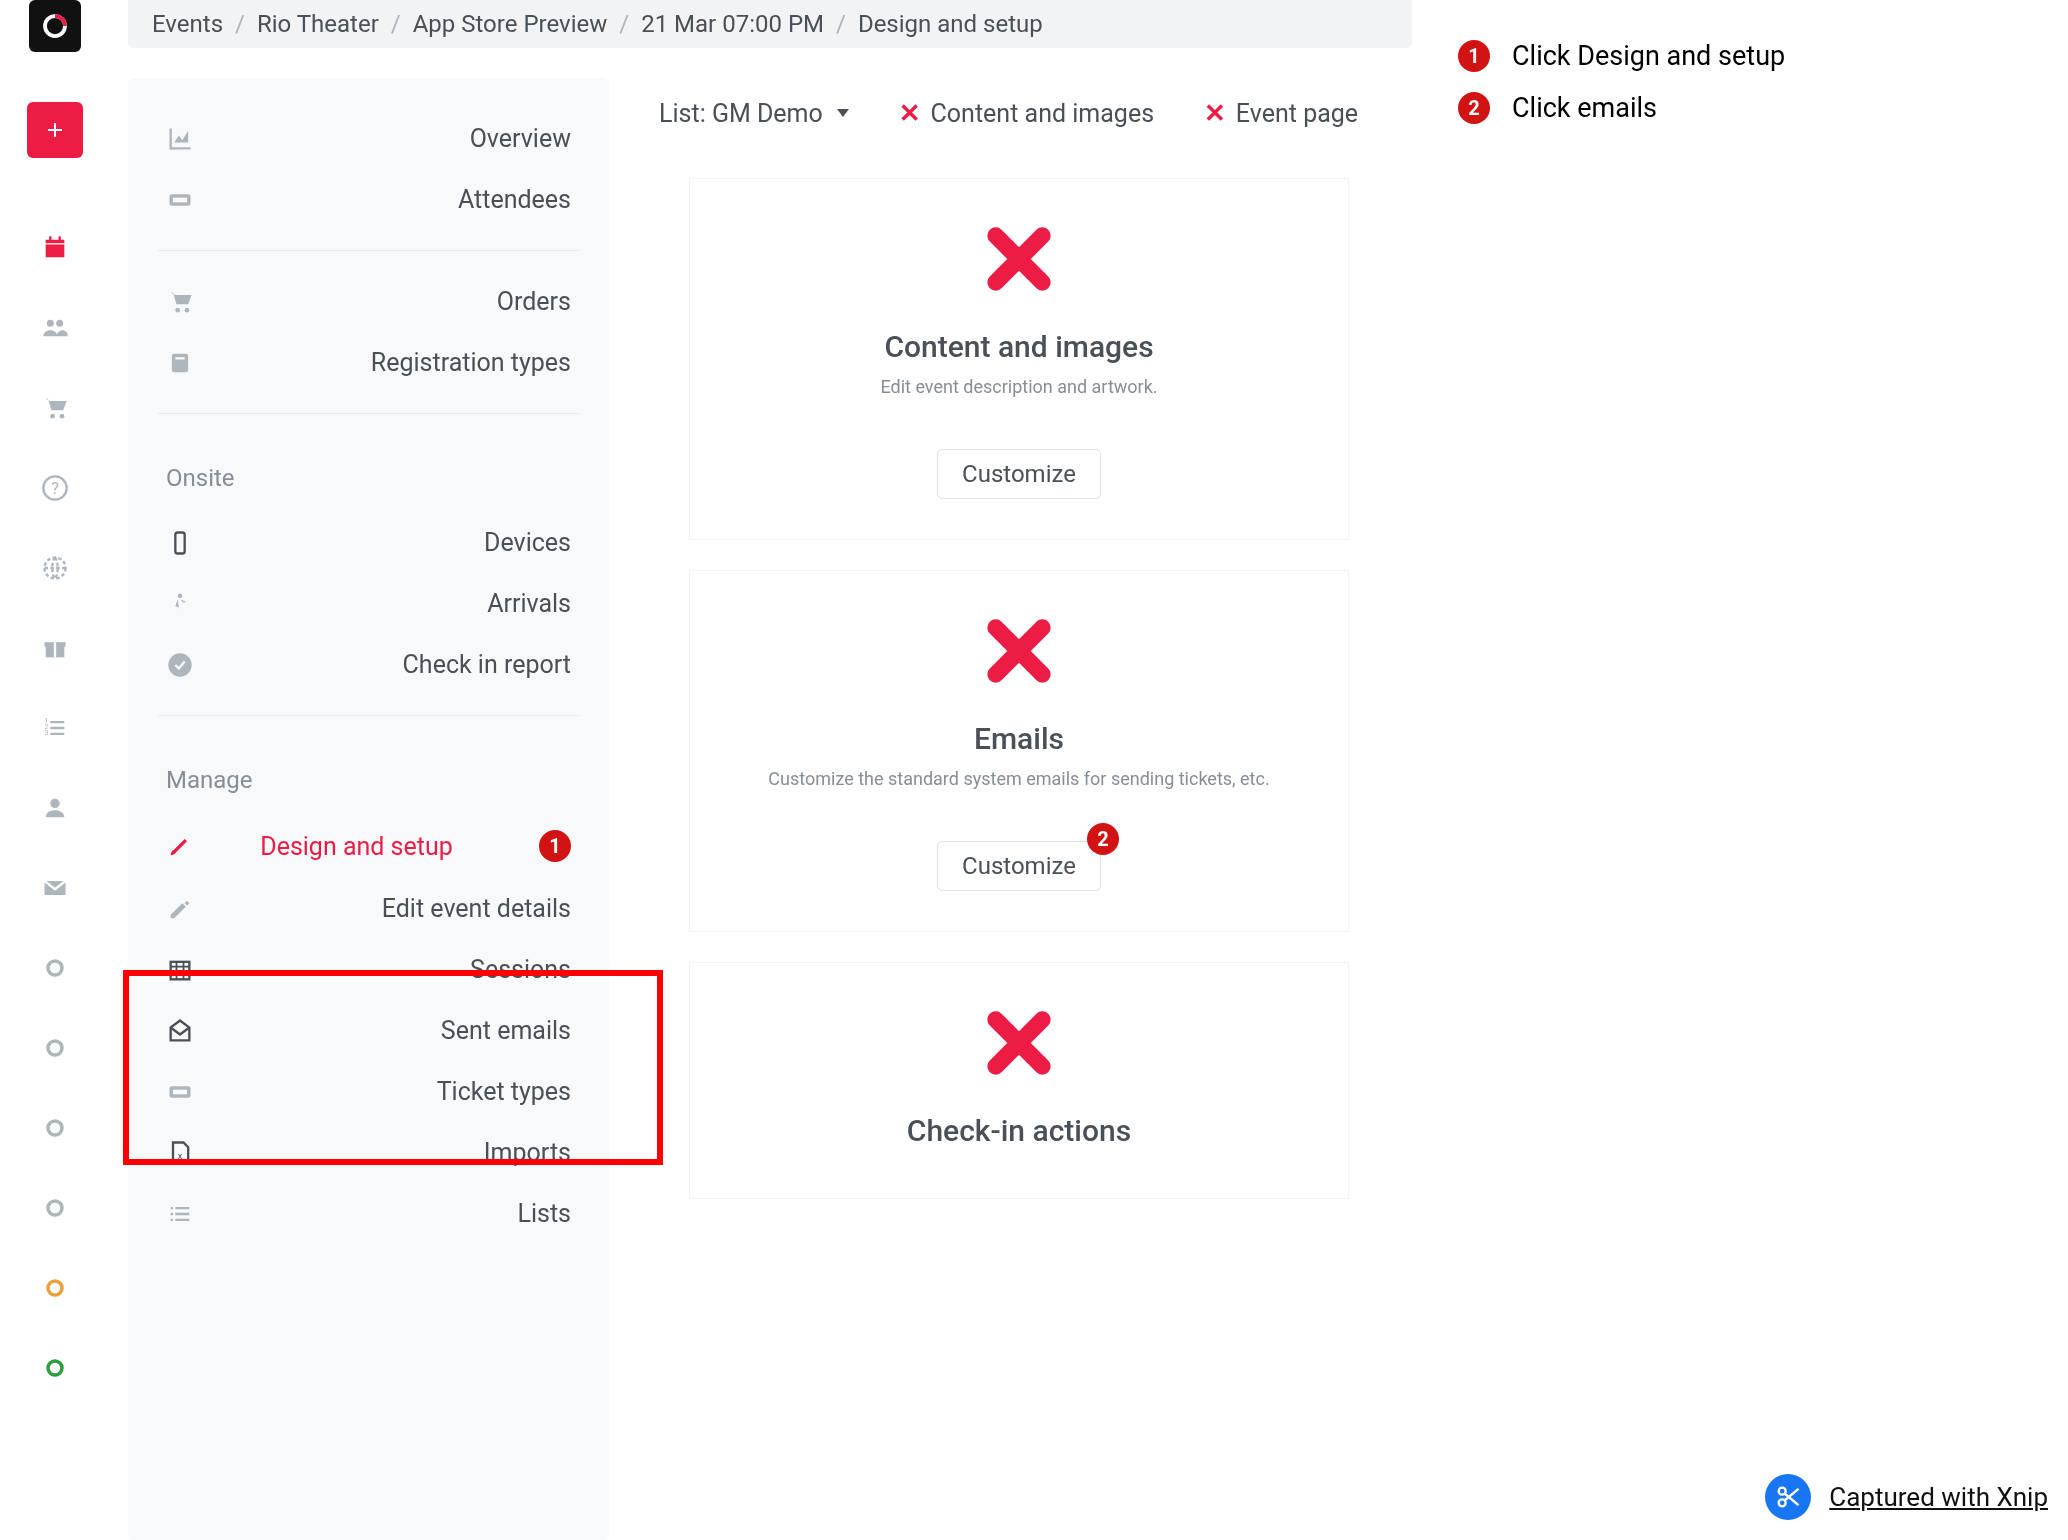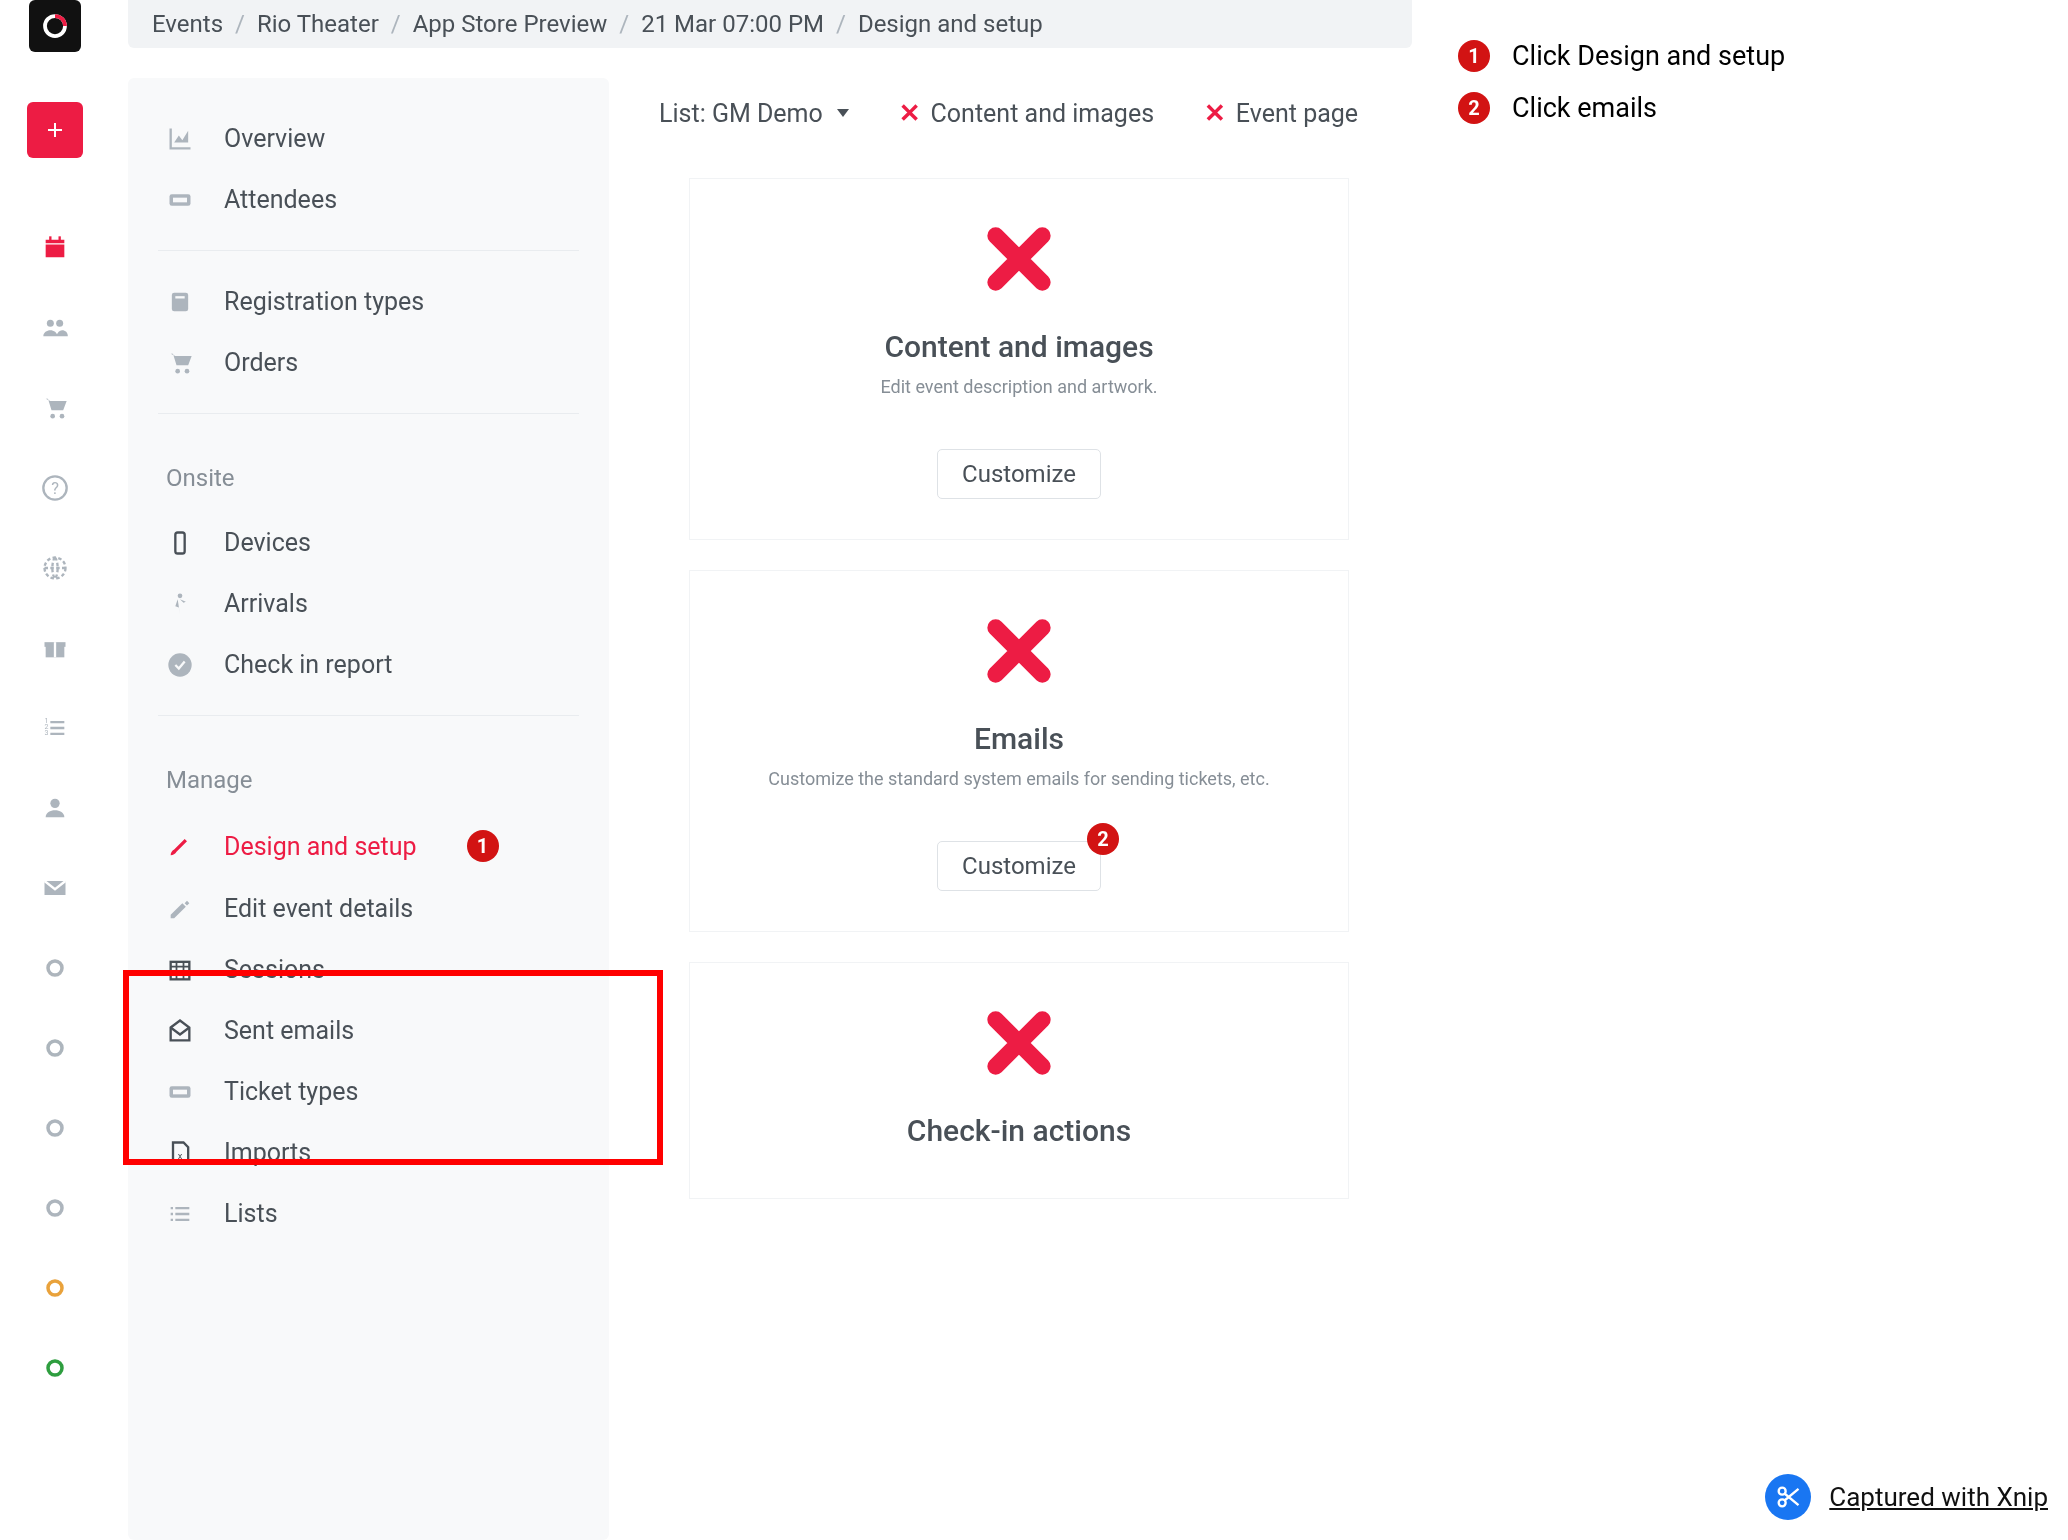--- a/index.html
+++ b/index.html
@@ -80,21 +80,21 @@
 .sidebar {
   width: 481px;
   background: #f8f9fa;
   border-radius: 6px;
   padding: 30px 30px;
   position: relative;
 }
 .side-item {
   display: flex; align-items: center; gap: 30px;
   padding: 16px 8px;
-  color: #495057; font-size: 25px;
+  color: #495057; font-size: 25px; justify-content: space-between;
 }
 .side-item svg { width: 28px; height: 28px; fill: #adb5bd; }
 .side-item.active { color: #ed1c44; }
 .side-item.active svg { fill: #ed1c44; }
 .side-heading {
   color: #868e96; font-size: 24px; padding: 30px 8px 20px 8px;
 }
 .side-divider {
   border-top: 1px solid #e9ecef; margin: 20px 0;
 }
@@ -301,32 +301,32 @@
               <rect x="3" y="7" width="18" height="10" rx="2"></rect>
               <rect x="6" y="10" width="12" height="4" fill="#f8f9fa"></rect>
             </svg>
           <span>Attendees</span>
         </div>
 
         <div class="side-divider"></div>
 
         <div class="side-item">
           <svg viewBox="0 0 24 24">
-              <rect x="5" y="4" width="14" height="16" rx="2"></rect>
-              <rect x="8" y="7" width="8" height="2" fill="#f8f9fa"></rect>
-            </svg>
-          <span>Registration types</span>
-        </div>
-        <div class="side-item">
-          <svg viewBox="0 0 24 24">
               <path d="M4 4h2l3 10h10l3-8H8"></path>
               <circle cx="10" cy="19" r="2"></circle>
               <circle cx="18" cy="19" r="2"></circle>
             </svg>
           <span>Orders</span>
+        </div>
+        <div class="side-item">
+          <svg viewBox="0 0 24 24">
+              <rect x="5" y="4" width="14" height="16" rx="2"></rect>
+              <rect x="8" y="7" width="8" height="2" fill="#f8f9fa"></rect>
+            </svg>
+          <span>Registration types</span>
         </div>
 
         <div class="side-divider"></div>
         <div class="side-heading">Onsite</div>
 
         <div class="side-item">
           <svg viewBox="0 0 24 24">
               <rect x="8" y="3" width="8" height="18" rx="2" fill="none" stroke="currentColor" stroke-width="2"></rect>
             </svg>
           <span>Devices</span>

